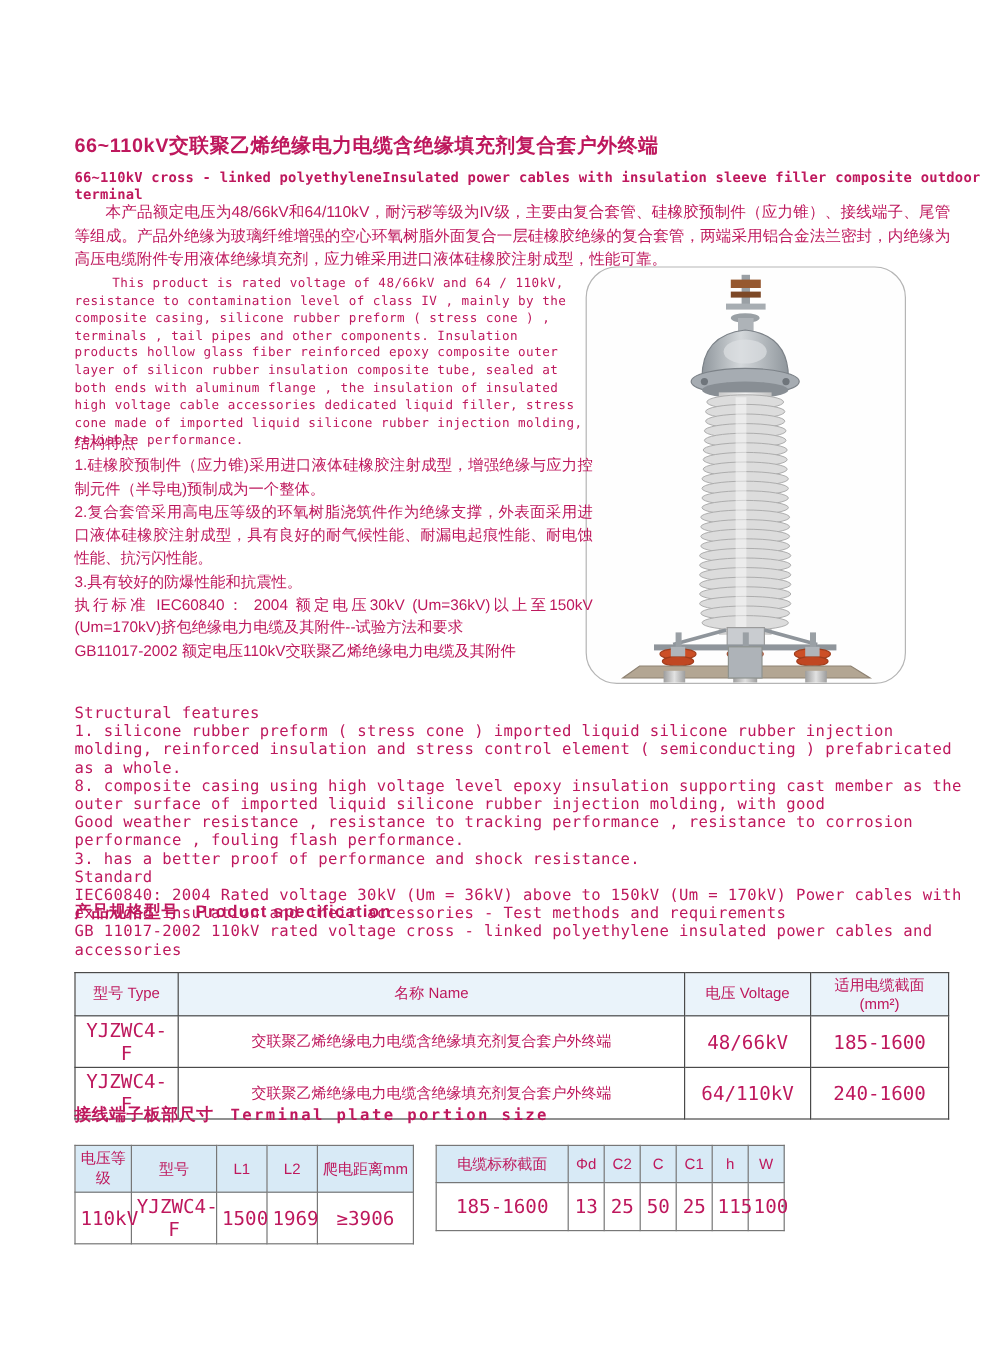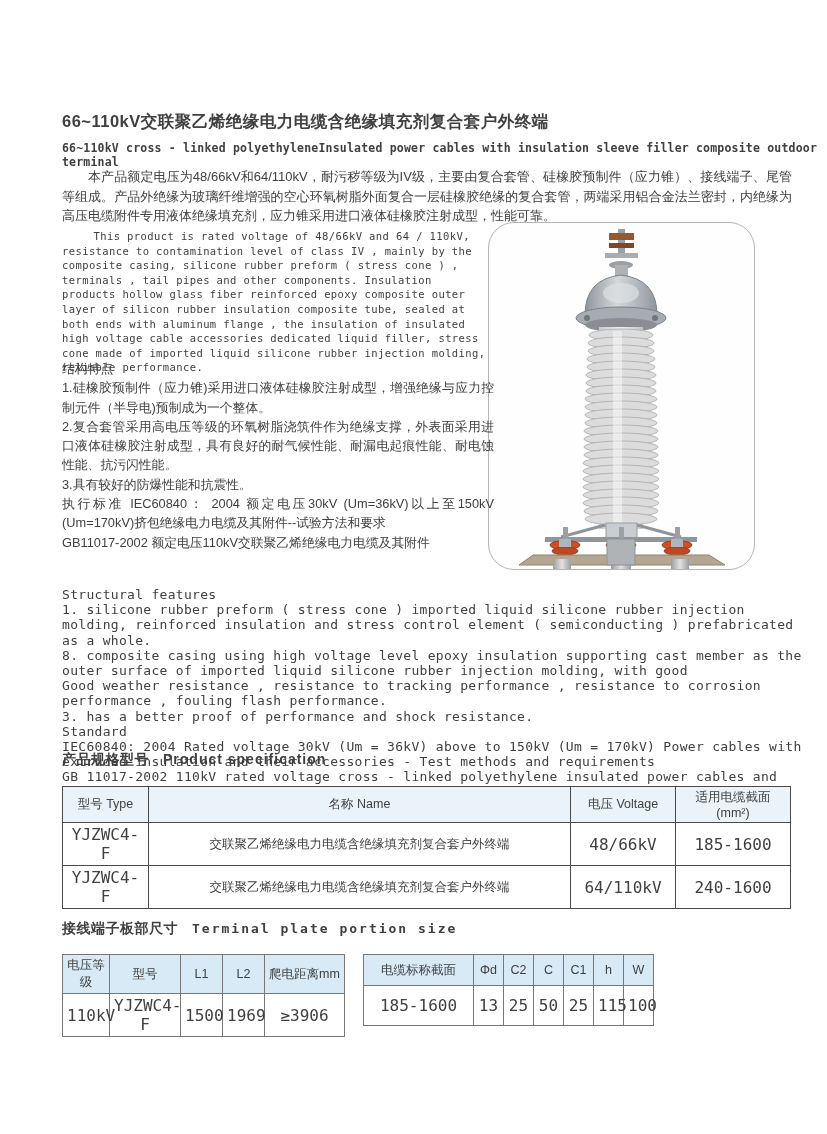--- a/index.html
+++ b/index.html
@@ -1,20 +1,20 @@
 <!DOCTYPE html>
 <html><head>
 <meta charset="utf-8">
 <style>
   * { margin:0; padding:0; box-sizing:border-box; }
   html,body { background:#ffffff; }
   .page {
     position:relative; width:827px; height:1134px; margin:0 auto;
     background:#ffffff; overflow:hidden;
-    font-family:"Liberation Sans", sans-serif; color:#404040;
+    font-family:"Liberation Sans", sans-serif; color:#be185d;
   }
   .abs { position:absolute; }
 
   .title-cn { left:62px; top:111px; font-size:16.5px; font-weight:bold; letter-spacing:0.5px; }
   .title-en { left:62px; top:141px; font-family:"DejaVu Sans Mono", monospace;
               font-size:11.5px; font-weight:bold; letter-spacing:0.2px; }
 
   .intro-cn { left:62px; top:167px; width:730px; font-size:13px; line-height:19.5px;
               text-align:justify; text-indent:2em; }
 
@@ -37,21 +37,21 @@
   .sec1 { left:62px; top:751px; }
   .sec2 { left:62px; top:920px; }
   .sec2 .en { font-family:"DejaVu Sans Mono", monospace; letter-spacing:2px; font-size:13px; }
 
   
   table { border-collapse:collapse; table-layout:fixed; }
   td, th { border:1px solid #4a4a4a; text-align:center; vertical-align:middle;
            font-size:12.5px; font-weight:normal; padding:2px 4px; }
 
   .spec-table { left:62px; top:786px; }
-  .spec-table table { width:728px; }
+  .spec-table table { width:728px;margin-top:24px; }
   .spec-table th { height:33px; background:#eaf3fa; }
   .spec-table td { height:40px; }
   .spec-table .c0 { width:86px; }
   .spec-table .c1 { width:422px; }
   .spec-table .c2 { width:105px; }
   .spec-table .c3 { width:115px; }
 
   .dim-left  { left:62px;  top:954px; }
   .dim-left table { width:282px; }
   .dim-right { left:363px; top:954px; }

